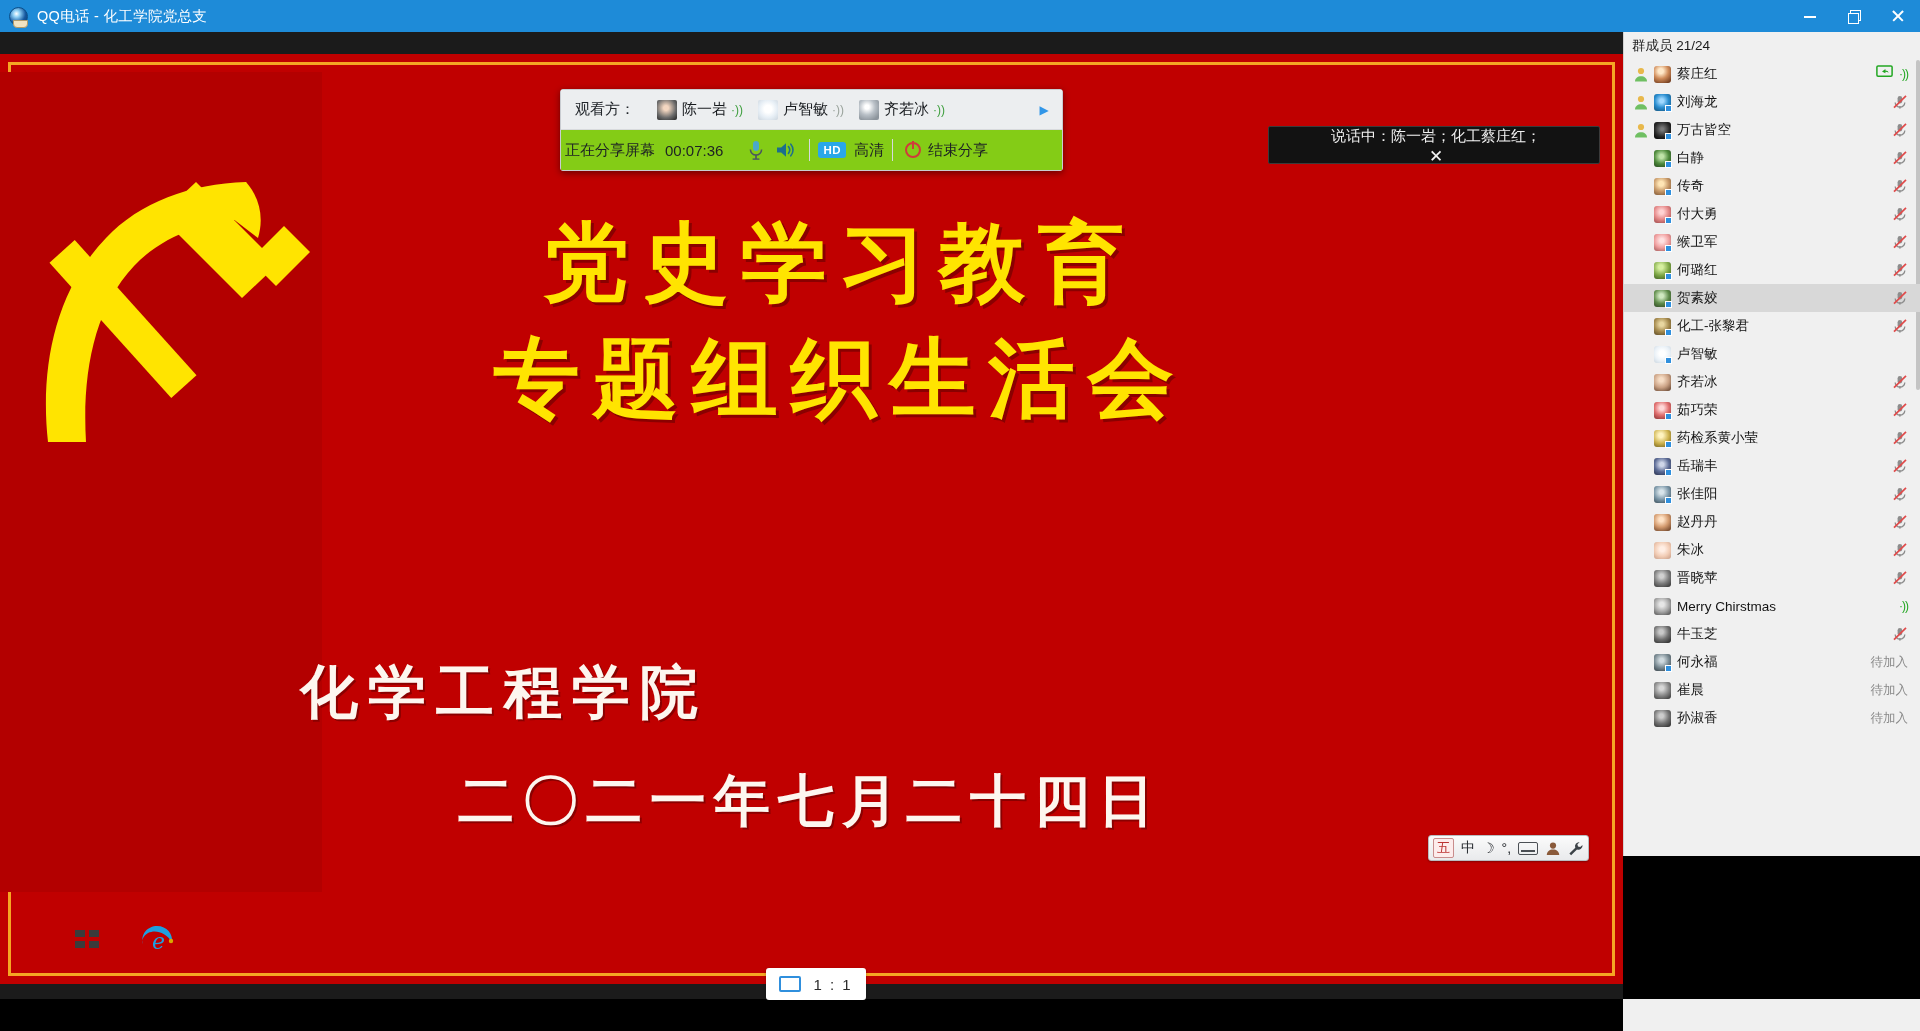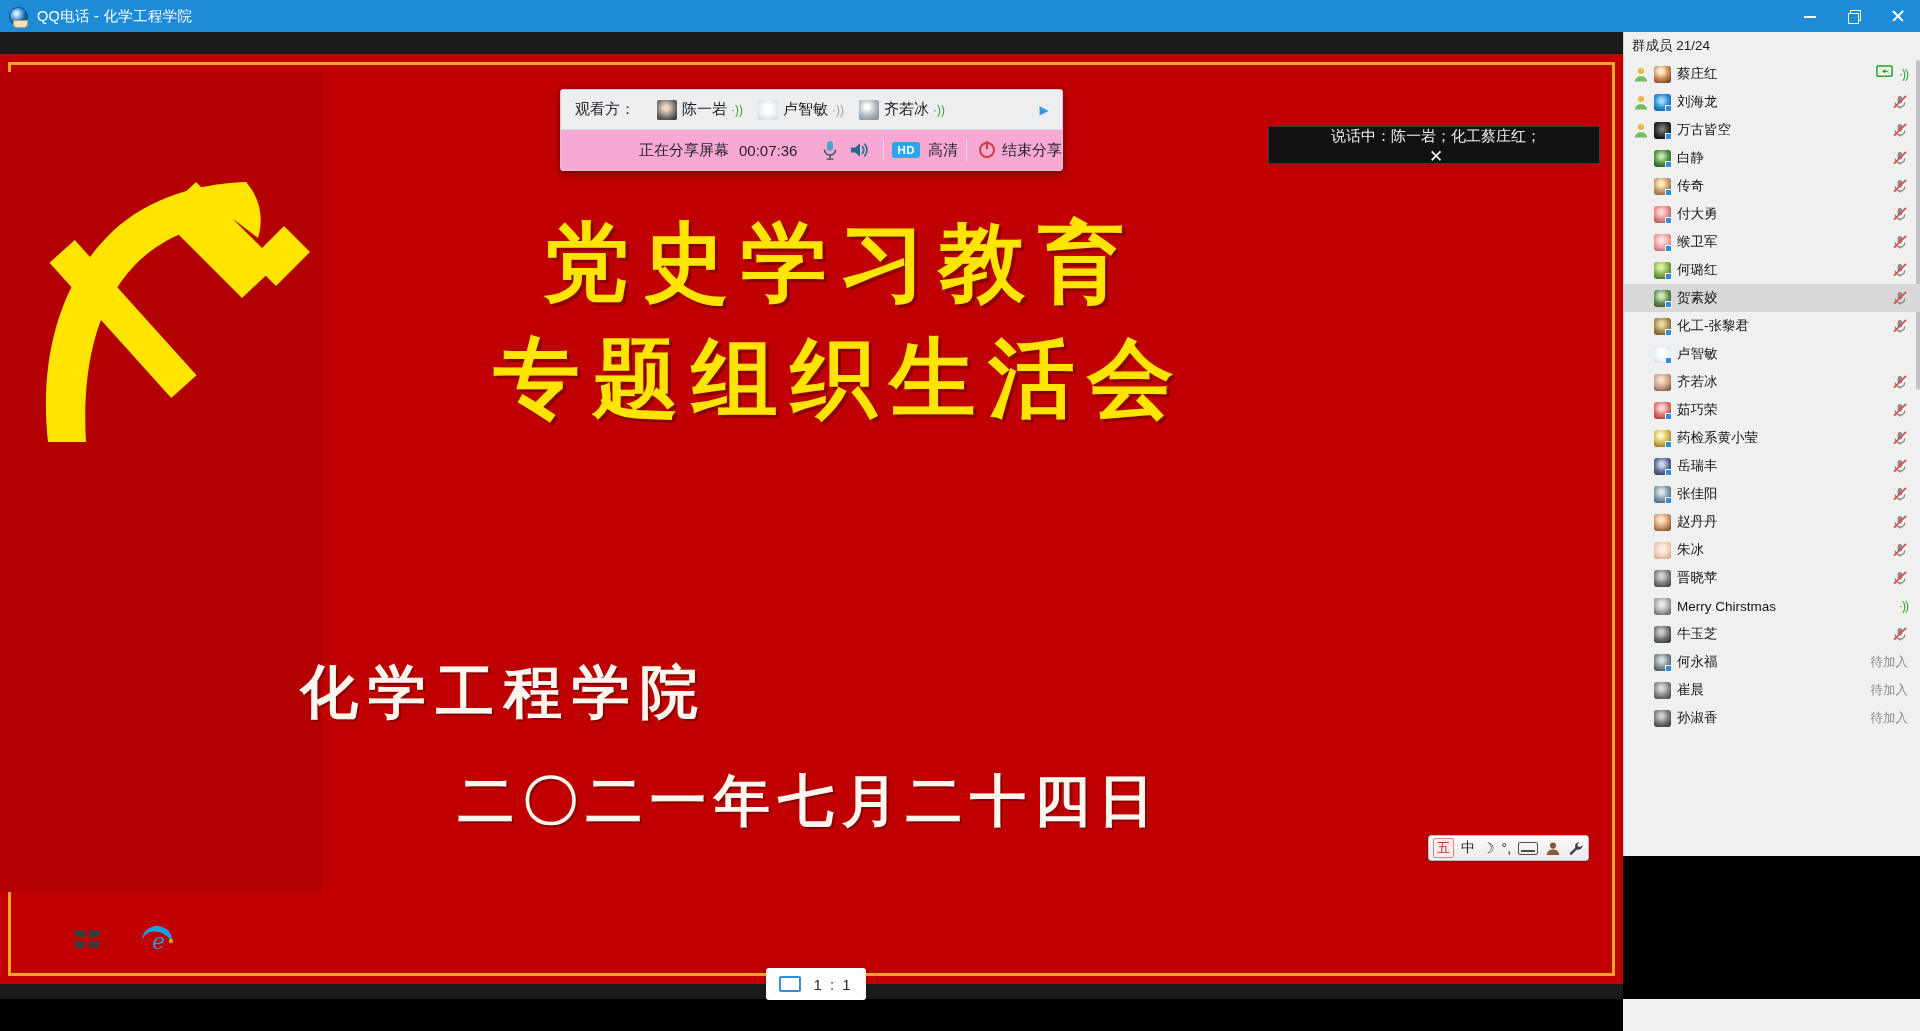--- a/index.html
+++ b/index.html
@@ -113,21 +113,21 @@
   .viewer .av.pale { background-image: radial-gradient(circle at 50% 45%, #ffffff 25%, #e6eef5 60%, #cfd8e0 95%); }
   .viewer .nm { font-size: 15px; color: #15181c; white-space: nowrap; }
   .snd { margin-left: 4px; font-size: 12px; color: #9aa39c; }
   .snd.on { color: #3f9f3f; }
   .sb-arrow {
     position: absolute; right: 8px; top: 0; height: 39px; width: 20px;
     display: flex; align-items: center; justify-content: center;
     color: #3196e8; font-size: 12px;
   }
   .sb-row2 {
-    flex: 1; display: flex; align-items: center; padding-left: 4px; background: #f9a8d4; justify-content: flex-end;
+    flex: 1; display: flex; align-items: center; padding-left: 4px; background: #84cc16;
   }
   .sb-sharing { font-size: 15px; color: #1d2025; margin-right: 10px; }
   .sb-time { font-size: 15px; color: #1d2025; margin-right: 18px; font-family: "Liberation Sans", sans-serif; }
   .sb-ic { width: 30px; display: flex; align-items: center; justify-content: center; }
   .divider-v { width: 1px; height: 22px; background: #d6d9dd; margin: 0 8px; }
   .hd-badge {
     background: #29a7ea; color: #fff; font-size: 11.5px; font-weight: 700;
     border-radius: 3px; padding: 2px 5px; letter-spacing: .5px; margin-right: 8px;
   }
   .sb-text { font-size: 15px; color: #1d2025; }
@@ -226,21 +226,21 @@
   }
   .bottom-pad { position: absolute; left: 1623px; top: 999px; width: 297px; height: 32px; background: #f0f0f0; }
 </style>
 </head>
 <body>
 
 <div id="app">
 
   <div class="titlebar">
     <div class="tb-icon"></div>
-    <div class="tb-title">QQ电话 - 化学工程学院</div>
+    <div class="tb-title">QQ电话 - 化工学院党总支</div>
     <div class="tb-controls">
       <div class="tb-btn">
           <span class="glyph-min"></span>
         </div>
       <div class="tb-btn">
           <span class="glyph-max"></span>
         </div>
       <div class="tb-btn close">
           <span class="glyph-cls"></span>
         </div>

